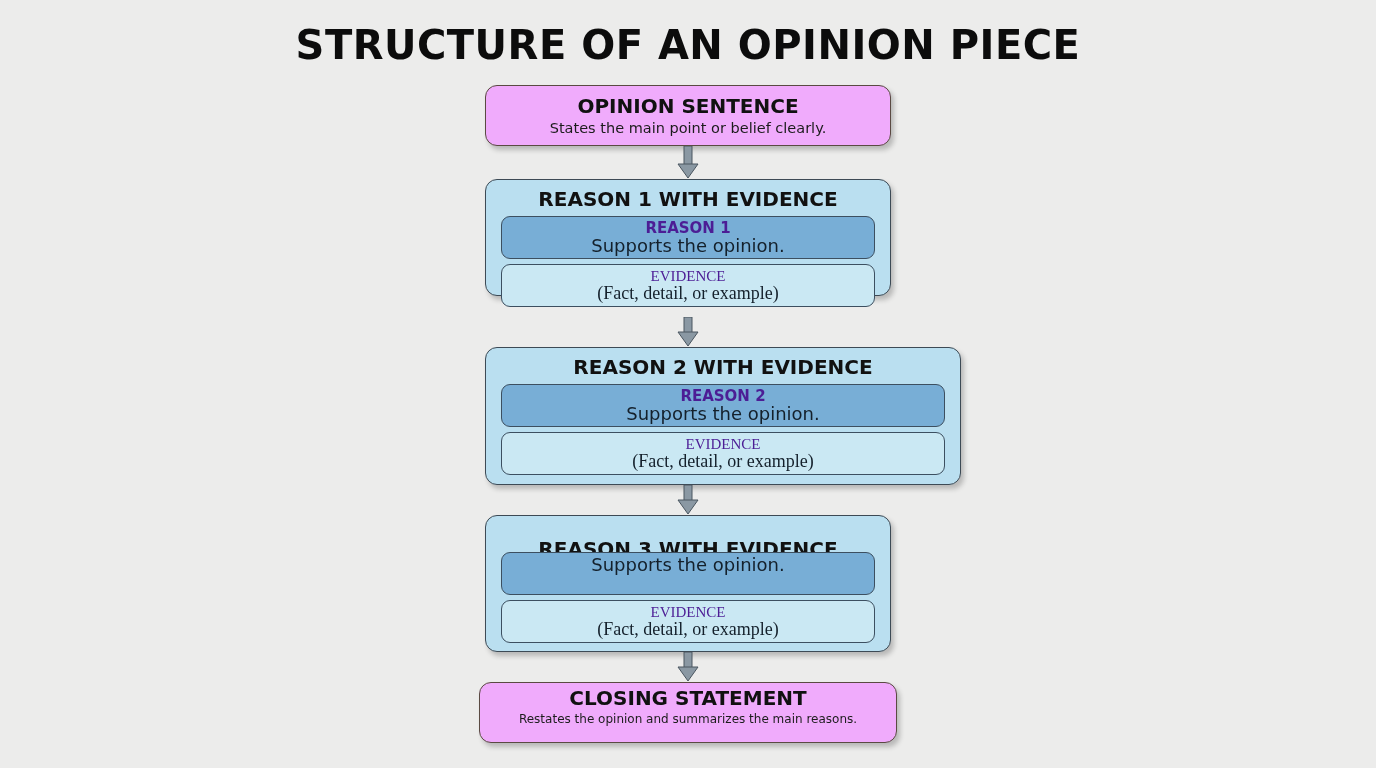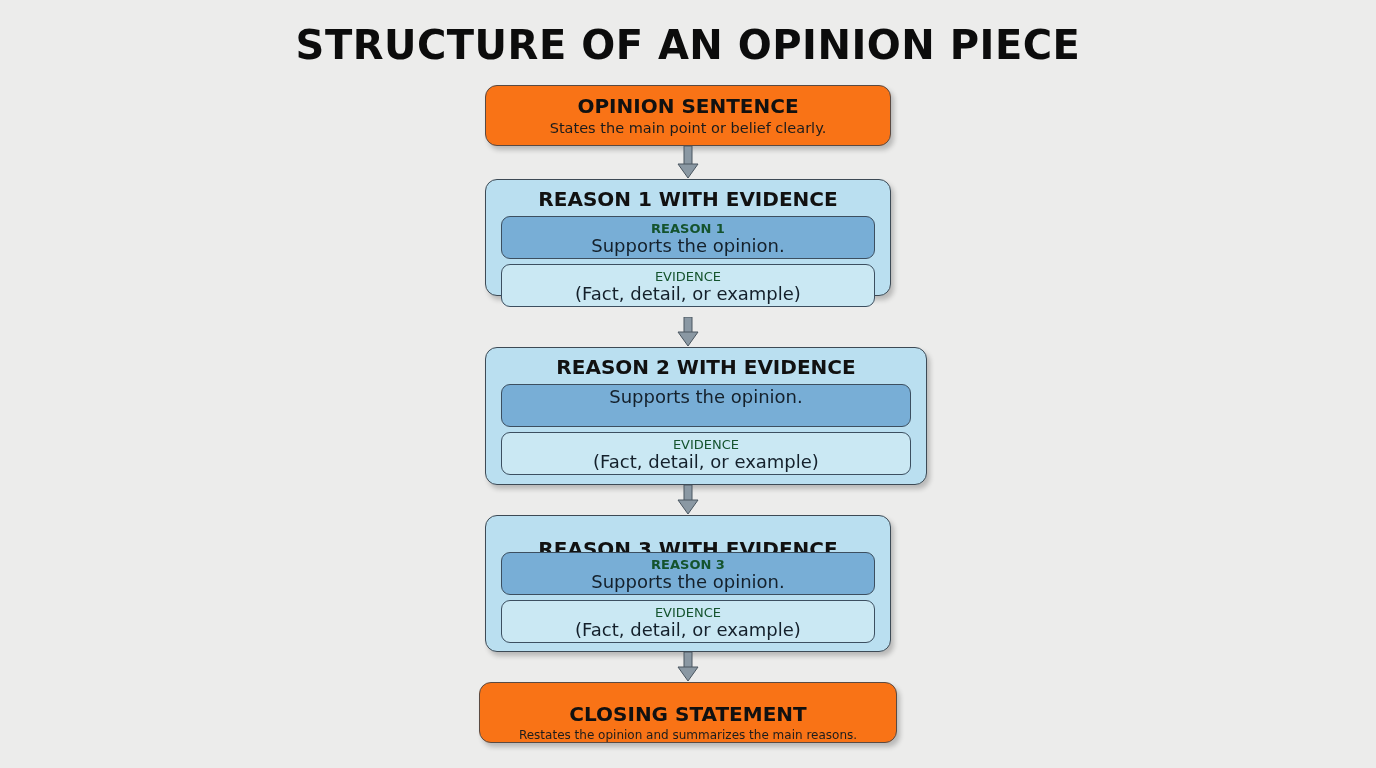--- a/index.html
+++ b/index.html
@@ -18,36 +18,36 @@
       color: #0c0c0c;
     }
     .box {
       position: absolute;
       box-sizing: border-box;
       border: 1.5px solid #3d4a55;
       border-radius: 12px;
       box-shadow: 3px 4px 5px rgba(0,0,0,0.22);
       text-align: center;
     }
-    .orange { background: #f97316; border-color: #5a4a42; }
+    .orange { background: #f0abfc; border-color: #5a4a42; }
     .blue-outer { background: #badff0; }
     .box .h { font-weight: bold; font-size: 20px; color: #111; }
     .box .s { font-size: 14.5px; color: #1c1c1c; }
     .inner {
       position: absolute; left: 15px; right: 15px;
       box-sizing: border-box;
       border: 1.2px solid #3c4f60;
       border-radius: 9px;
       text-align: center;
       line-height: 17px;
     }
-    .inner .ih { font-weight: bold; font-size: 13px; color: #14532d; }
+    .inner .ih { font-weight: bold; font-size: 15px; color: #4c1d95; }
     .inner .is { font-size: 18px; color: #14202b; }
     .reason { background: #78aed6; top: 36px; height: 43px; padding-top: 3px; }
-    .evidence { background: #cae8f3; top: 84px; height: 43px; padding-top: 3px; }
+    .evidence { background: #cae8f3; top: 84px; height: 43px; padding-top: 3px; font-family: Liberation Serif, serif; }
     .arrow {
       position: absolute; left: 677px; width: 22px;
     }
   </style>
 </head>
 <body>
 
 <div class="title">STRUCTURE OF AN OPINION PIECE</div>
 
 <div class="box orange" style="left:485px; top:85px; width:406px; height:61px; padding-top:8px;">
@@ -70,49 +70,49 @@
     <div class="ih" style="font-weight:normal;">EVIDENCE</div>
     <div class="is">(Fact, detail, or example)</div>
   </div>
 </div>
 
 <svg class="arrow" style="top:317px; height:30px;" viewBox="0 0 22 30">
   <rect x="7" y="0" width="8" height="16" fill="#8a98a3" stroke="#4a5660" stroke-width="1"></rect>
   <polygon points="1,15 21,15 11,29" fill="#8a98a3" stroke="#4a5660" stroke-width="1"></polygon>
 </svg>
 
-<div class="box blue-outer" style="left:485px; top:347px; width:442px; height:138px; padding-top:7px;">
+<div class="box blue-outer" style="left:485px; top:347px; width:476px; height:138px; padding-top:7px;">
   <div class="h">REASON 2 WITH EVIDENCE</div>
   <div class="inner reason">
+    <div class="ih">REASON 2</div>
     <div class="is">Supports the opinion.</div>
   </div>
   <div class="inner evidence">
     <div class="ih" style="font-weight:normal;">EVIDENCE</div>
     <div class="is">(Fact, detail, or example)</div>
   </div>
 </div>
 
 <svg class="arrow" style="top:485px; height:30px;" viewBox="0 0 22 30">
   <rect x="7" y="0" width="8" height="16" fill="#8a98a3" stroke="#4a5660" stroke-width="1"></rect>
   <polygon points="1,15 21,15 11,29" fill="#8a98a3" stroke="#4a5660" stroke-width="1"></polygon>
 </svg>
 
 <div class="box blue-outer" style="left:485px; top:515px; width:406px; height:137px; padding-top:21px;">
   <div class="h">REASON 3 WITH EVIDENCE</div>
   <div class="inner reason">
-    <div class="ih">REASON 3</div>
     <div class="is">Supports the opinion.</div>
   </div>
   <div class="inner evidence">
     <div class="ih" style="font-weight:normal;">EVIDENCE</div>
     <div class="is">(Fact, detail, or example)</div>
   </div>
 </div>
 
 <svg class="arrow" style="top:652px; height:30px;" viewBox="0 0 22 30">
   <rect x="7" y="0" width="8" height="16" fill="#8a98a3" stroke="#4a5660" stroke-width="1"></rect>
   <polygon points="1,15 21,15 11,29" fill="#8a98a3" stroke="#4a5660" stroke-width="1"></polygon>
 </svg>
 
-<div class="box orange" style="left:479px; top:682px; width:418px; height:61px; padding-top:19px;">
+<div class="box orange" style="left:479px; top:682px; width:418px; height:61px; padding-top:3px;">
   <div class="h">CLOSING STATEMENT</div>
   <div class="s" style="margin-top:2px; font-size:12px;">Restates the opinion and summarizes the main reasons.</div>
 </div>
 
 </body></html>

